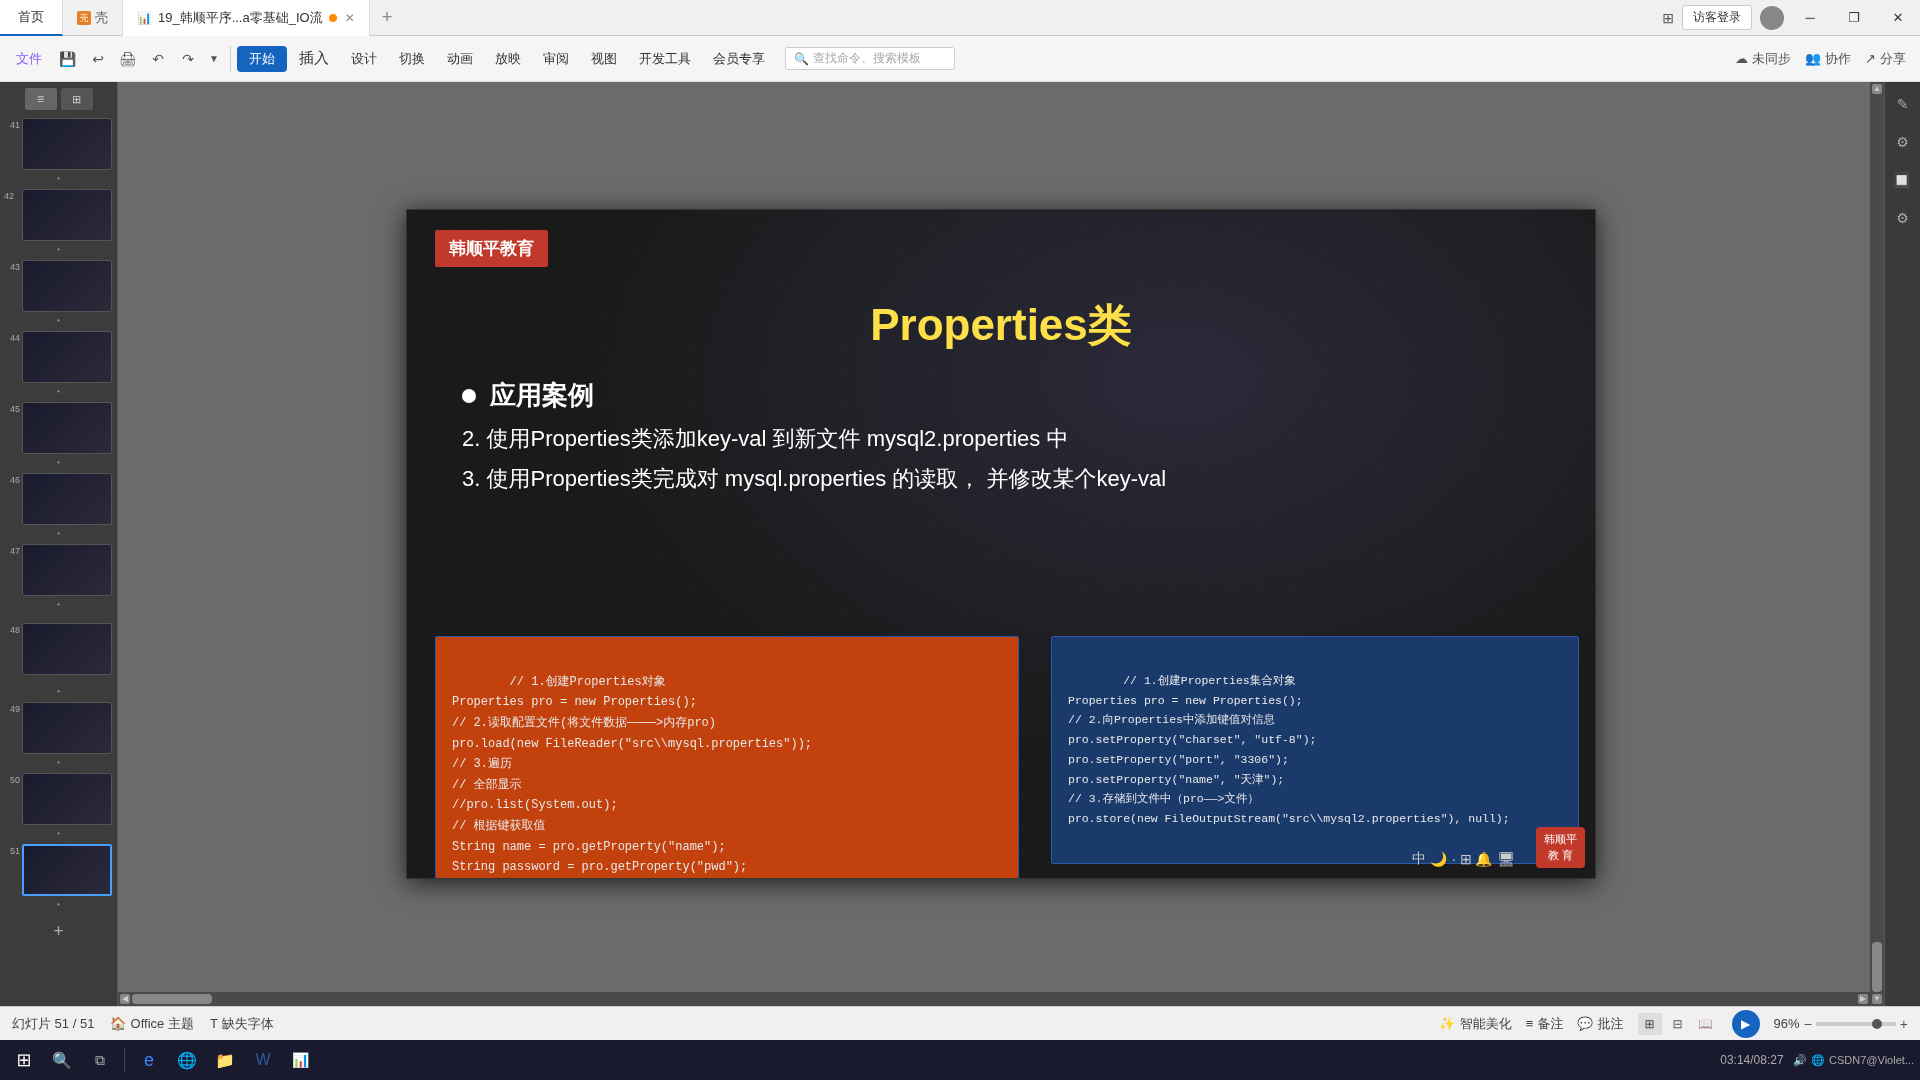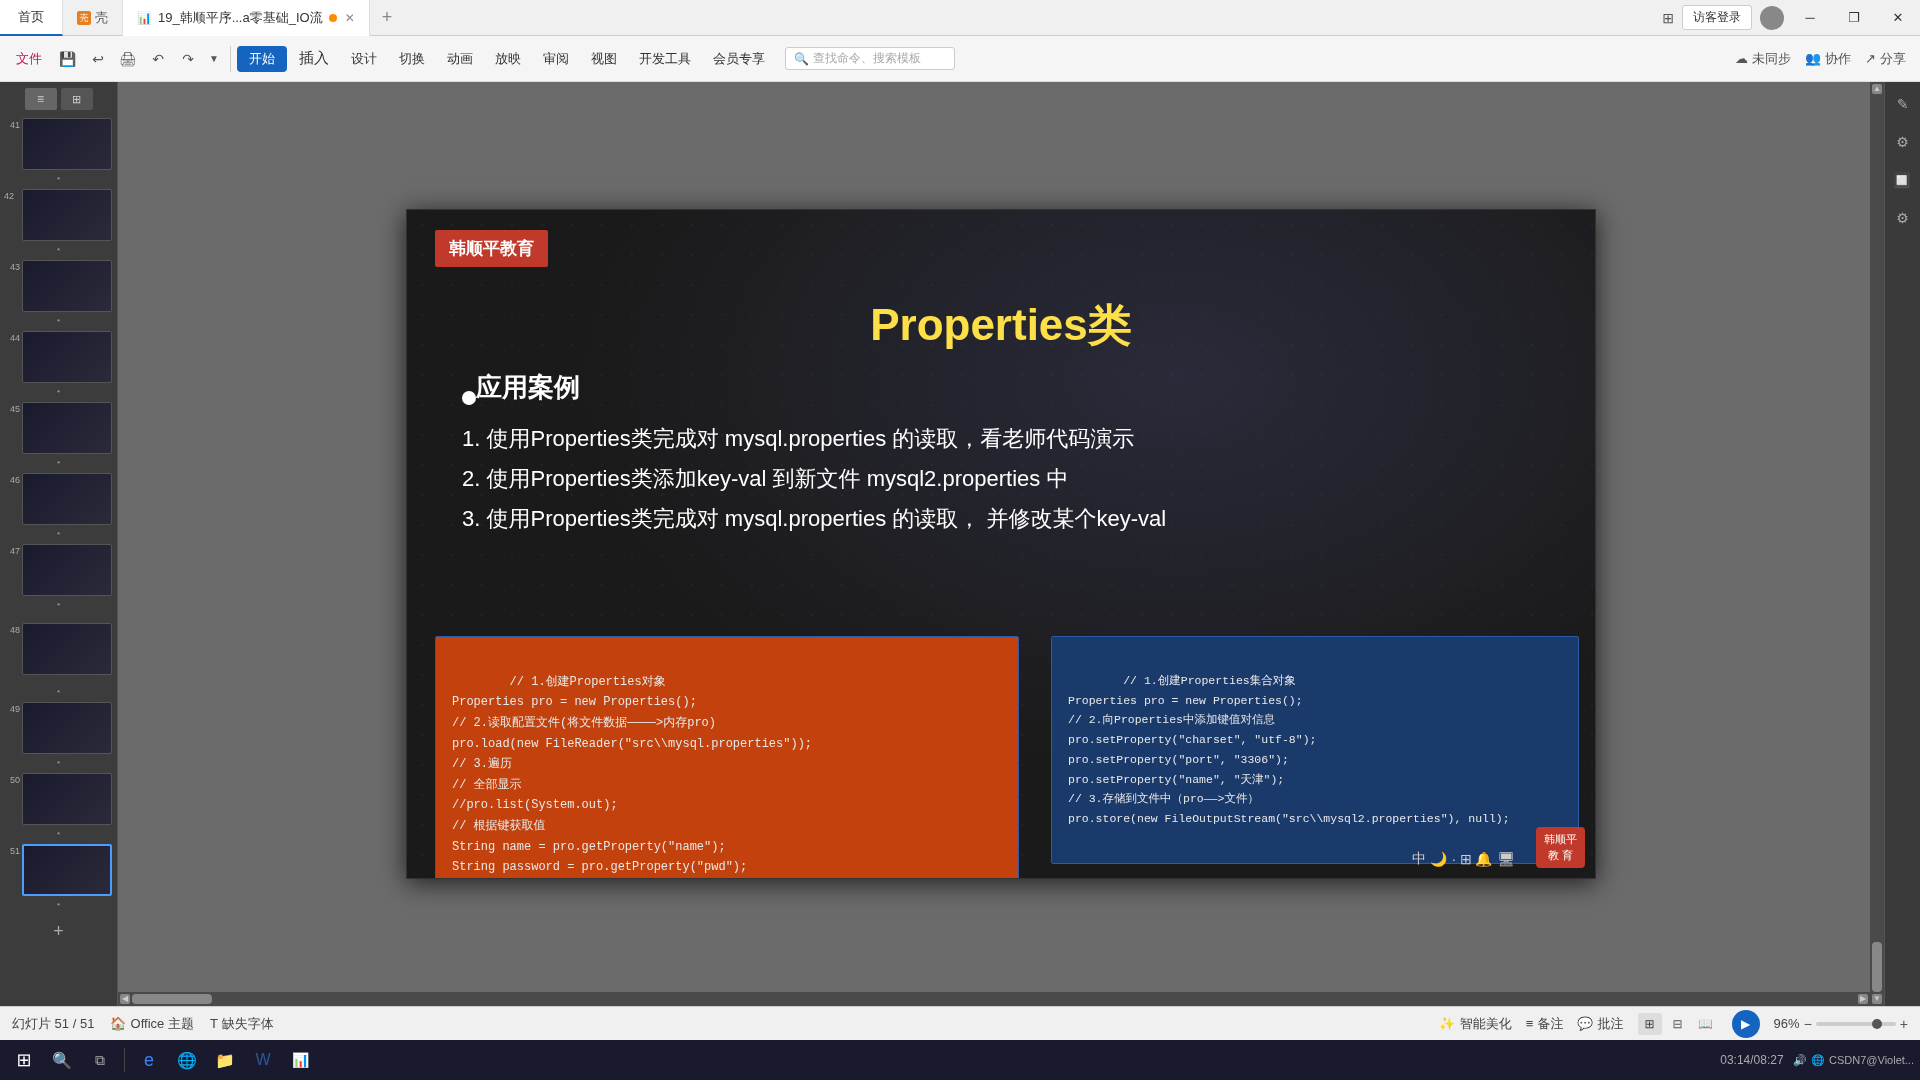--- a/index.html
+++ b/index.html
@@ -27,21 +27,21 @@
     <span style="font-size:14px; color:#555;">⊞</span>
     <button style="background:#fff; border:1px solid #ccc; border-radius:3px; padding:3px 10px; font-size:12px; color:#333; cursor:pointer;">访客登录</button>
     <div style="width:24px;height:24px;background:#888;border-radius:50%;"></div>
     <div style="width:36px;height:28px;display:flex;align-items:center;justify-content:center;font-size:13px;color:#333;cursor:pointer;">─</div>
     <div style="width:36px;height:28px;display:flex;align-items:center;justify-content:center;font-size:13px;color:#333;cursor:pointer;">❐</div>
     <div style="width:36px;height:28px;display:flex;align-items:center;justify-content:center;font-size:13px;color:#333;cursor:pointer;">✕</div>
   </div>
 </div>
 
 <div style="height:46px; background:#f5f5f5; display:flex; align-items:center; padding:0 6px; gap:2px; border-bottom:1px solid #ddd;">
-  <div style="padding:3px 10px; font-size:13px; color:#be185d; cursor:pointer; border-radius:3px;">
+  <div style="padding:3px 10px; font-size:13px; color:#8b5cf6; cursor:pointer; border-radius:3px;">
     <span>文件</span>
   </div>
 
   <div style="width:28px;height:28px;display:flex;align-items:center;justify-content:center;font-size:14px;color:#555;cursor:pointer;">💾</div>
   <div style="width:28px;height:28px;display:flex;align-items:center;justify-content:center;font-size:14px;color:#555;cursor:pointer;">↩</div>
   <div style="width:28px;height:28px;display:flex;align-items:center;justify-content:center;font-size:14px;color:#555;cursor:pointer;">🖨</div>
   <div style="width:28px;height:28px;display:flex;align-items:center;justify-content:center;font-size:14px;color:#555;cursor:pointer;">↶</div>
   <div style="width:28px;height:28px;display:flex;align-items:center;justify-content:center;font-size:14px;color:#555;cursor:pointer;">↷</div>
   <div style="width:20px;height:28px;display:flex;align-items:center;justify-content:center;font-size:10px;color:#555;cursor:pointer;">▼</div>
   <div style="width:1px;height:26px;background:#ccc;margin:0 4px;"></div>
@@ -197,29 +197,26 @@
       <div style="position:absolute;inset:0;opacity:0.15;background-image:radial-gradient(circle, #555 1px, transparent 1px);background-size:30px 30px;"></div>
 
       <div style="position:absolute;top:20px;left:28px;background:#c0392b;color:#fff;font-size:17px;font-weight:bold;padding:7px 14px;border-radius:2px;">
         <span>韩顺平教育</span>
       </div>
 
       <div style="position:absolute;top:86px;left:0;right:0;text-align:center;color:#fde047;font-size:44px;font-weight:bold;">
         <span>Properties类</span>
       </div>
 
-      <div style="position:absolute;top:160px;left:55px;display:flex;align-items:flex-end;gap:0;">
+      <div style="position:absolute;top:168px;left:55px;display:flex;align-items:center;gap:14px;">
         <div style="width:14px;height:14px;background:#fff;border-radius:50%;flex-shrink:0;"></div>
         <span style="color:#fff;font-size:26px;font-weight:bold;">应用案例</span>
       </div>
 
       <div style="position:absolute;top:214px;left:55px;">
-        <div style="color:#fff;font-size:22px;margin-bottom:10px;">
-          <span>1. 使用Properties类完成对 mysql.properties 的读取，看老师代码演示</span>
-        </div>
         <div style="color:#fff;font-size:22px;margin-bottom:10px;">
           <span>2. 使用Properties类添加key-val 到新文件 mysql2.properties 中</span>
         </div>
         <div style="color:#fff;font-size:22px;">
           <span>3. 使用Properties类完成对 mysql.properties 的读取，  并修改某个key-val</span>
         </div>
       </div>
 
       <div style="position:absolute;top:426px;left:28px;width:584px;background:#c2410c;border:1px solid #2a5aab;color:#e8e8e8;font-size:12px;font-family:'Consolas','Courier New',monospace;padding:14px 16px;border-radius:2px;line-height:1.72;white-space:pre;">
         <span>// 1.创建Properties对象

